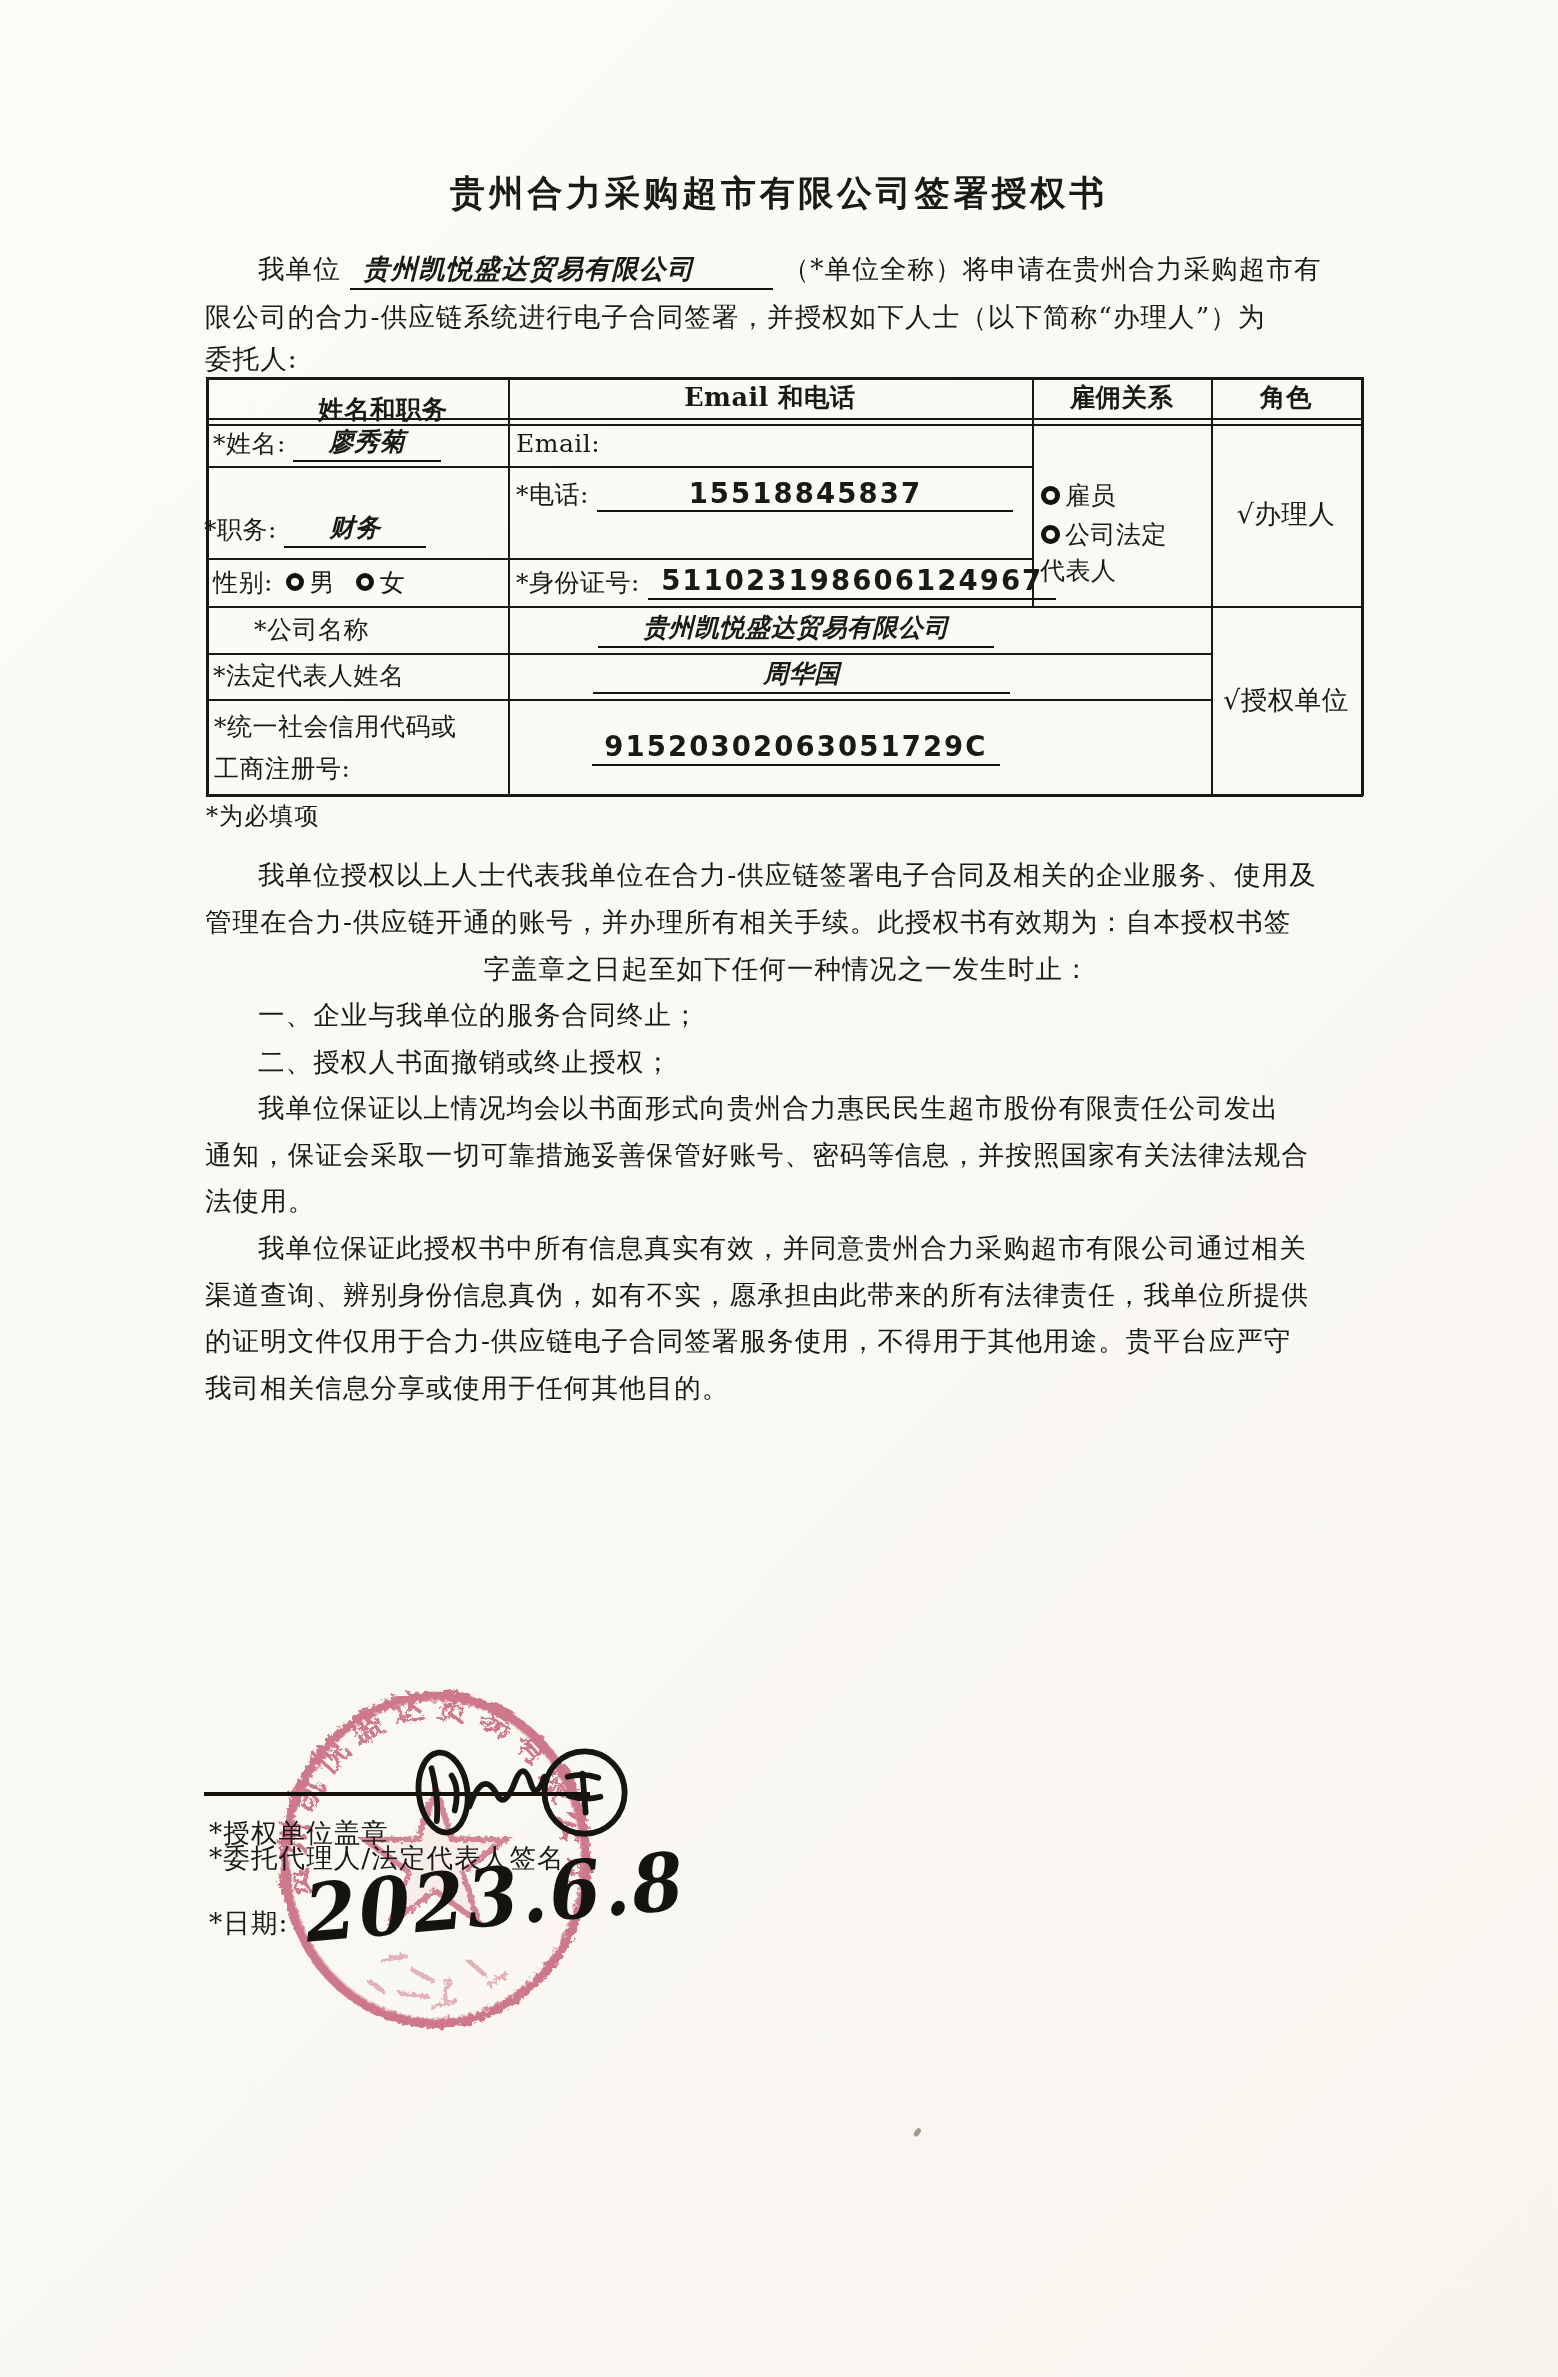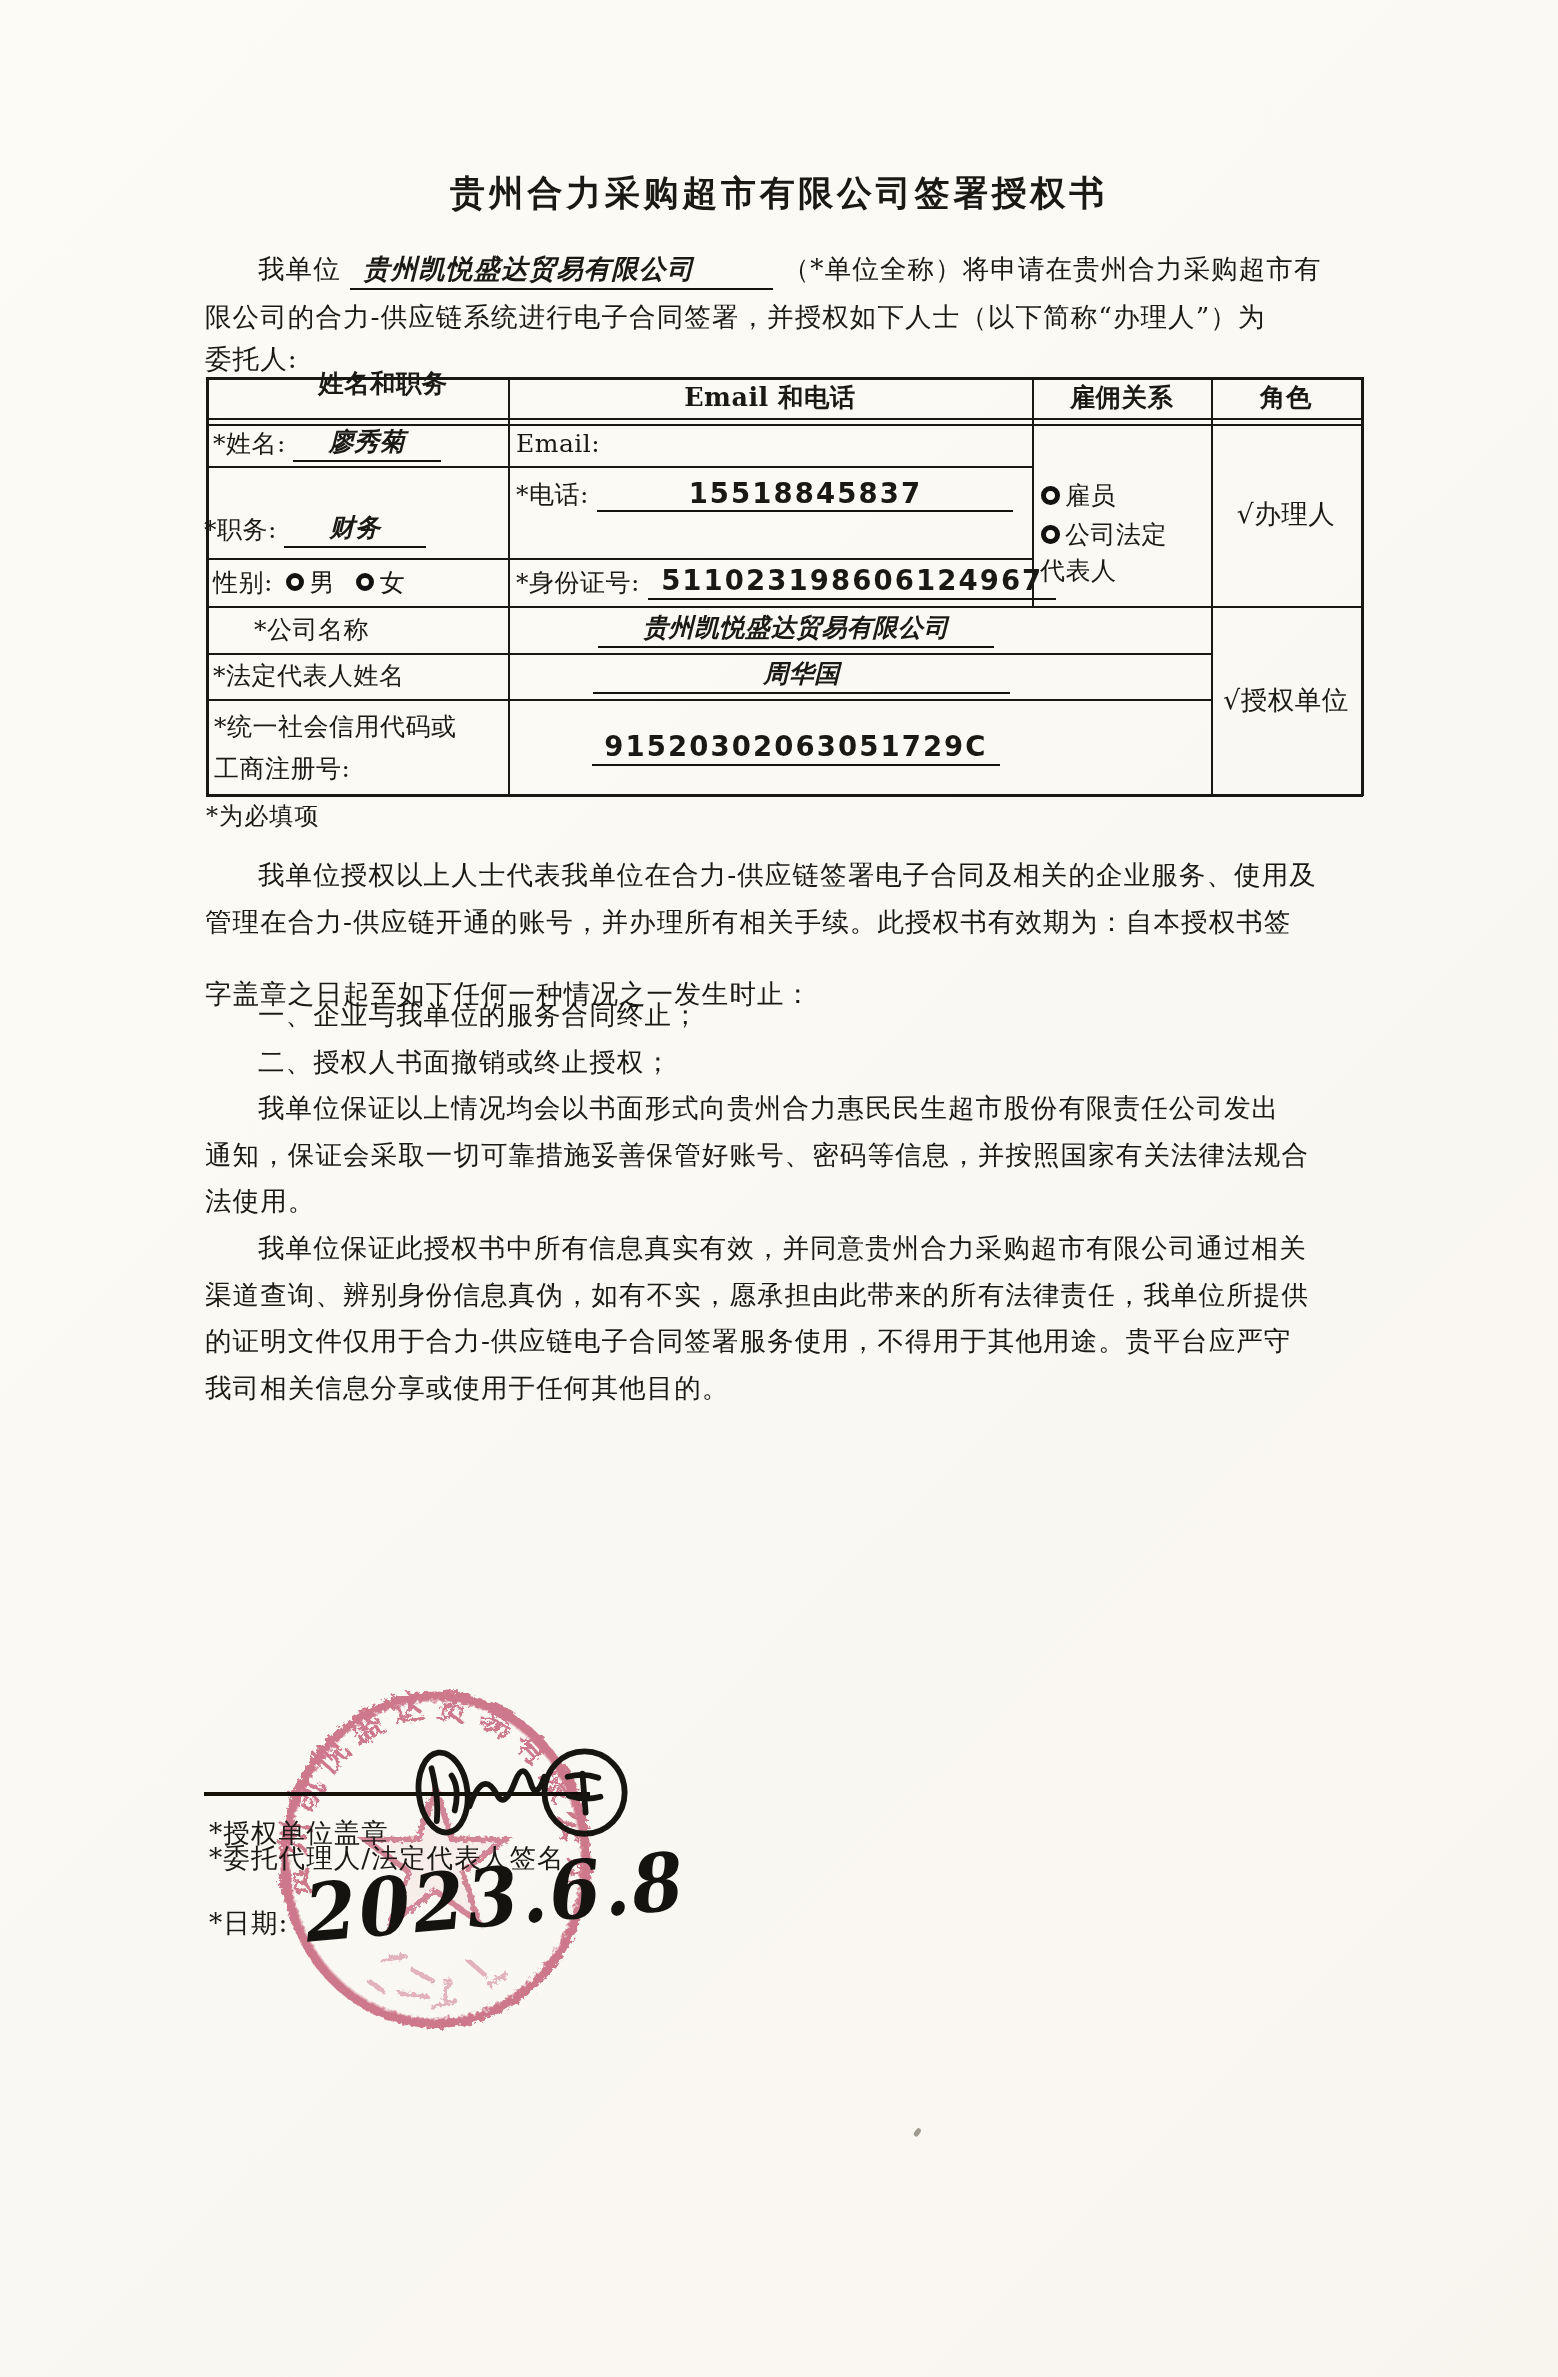--- a/index.html
+++ b/index.html
@@ -78,21 +78,21 @@
     <div class="hline" style="left:206px;top:606px;width:1157px;"></div>
     <div class="hline" style="left:206px;top:653px;width:1007px;"></div>
     <div class="hline" style="left:206px;top:699px;width:1007px;"></div>
     <div class="hline" style="left:206px;top:794px;width:1157px;height:2.6px;"></div>
     <div class="vline" style="left:206px;top:377px;height:419px;width:2.6px;"></div>
     <div class="vline" style="left:508px;top:377px;height:419px;"></div>
     <div class="vline" style="left:1032px;top:377px;height:231px;"></div>
     <div class="vline" style="left:1211px;top:377px;height:419px;"></div>
     <div class="vline" style="left:1361px;top:377px;height:419px;width:2.6px;"></div>
 
-    <div class="cell center hdr" style="left:206px;top:364px;width:354px;height:40px;">姓名和职务</div>
+    <div class="cell center hdr" style="left:206px;top:390px;width:354px;height:40px;">姓名和职务</div>
     <div class="cell center hdr" style="left:508px;top:378px;width:524px;height:40px;">Email 和电话</div>
     <div class="cell center hdr" style="left:1032px;top:378px;width:179px;height:40px;">雇佣关系</div>
     <div class="cell center hdr" style="left:1211px;top:378px;width:150px;height:40px;">角色</div>
 
     <div class="cell" style="left:213px;top:423px;width:291px;height:41px;">
       <span>*姓名:</span>
       <span class="fill hand" style="min-width:122px;margin-left:7.4px;">廖秀菊</span>
     </div>
     <div class="cell" style="left:516px;top:423px;width:508px;height:41px;">
       <span>Email:</span>
@@ -153,21 +153,21 @@
       <span class="fill digits" style="min-width:360px;margin-right:127px;font-size:27.5px;">91520302063051729C</span>
     </div>
 
     <div class="cell center check" style="left:1211px;top:606px;width:150px;height:188px;">√授权单位</div>
   </div>
 
   <div class="abs note">*为必填项</div>
 
   <div class="abs bodyline indent" style="top:857px;">我单位授权以上人士代表我单位在合力-供应链签署电子合同及相关的企业服务、使用及</div>
   <div class="abs bodyline" style="top:904px;">管理在合力-供应链开通的账号，并办理所有相关手续。此授权书有效期为：自本授权书签</div>
-  <div class="abs bodyline" style="top:976px;">字盖章之日起至如下任何一种情况之一发生时止：</div>
+  <div class="abs bodyline" style="top:951px;text-align:center;">字盖章之日起至如下任何一种情况之一发生时止：</div>
   <div class="abs bodyline indent" style="top:997px;">一、企业与我单位的服务合同终止；</div>
   <div class="abs bodyline indent" style="top:1044px;">二、授权人书面撤销或终止授权；</div>
   <div class="abs bodyline indent" style="top:1090px;">我单位保证以上情况均会以书面形式向贵州合力惠民民生超市股份有限责任公司发出</div>
   <div class="abs bodyline" style="top:1137px;">通知，保证会采取一切可靠措施妥善保管好账号、密码等信息，并按照国家有关法律法规合</div>
   <div class="abs bodyline" style="top:1183px;">法使用。</div>
   <div class="abs bodyline indent" style="top:1230px;">我单位保证此授权书中所有信息真实有效，并同意贵州合力采购超市有限公司通过相关</div>
   <div class="abs bodyline" style="top:1277px;">渠道查询、辨别身份信息真伪，如有不实，愿承担由此带来的所有法律责任，我单位所提供</div>
   <div class="abs bodyline" style="top:1323px;">的证明文件仅用于合力-供应链电子合同签署服务使用，不得用于其他用途。贵平台应严守</div>
   <div class="abs bodyline" style="top:1370px;">我司相关信息分享或使用于任何其他目的。</div>
 

